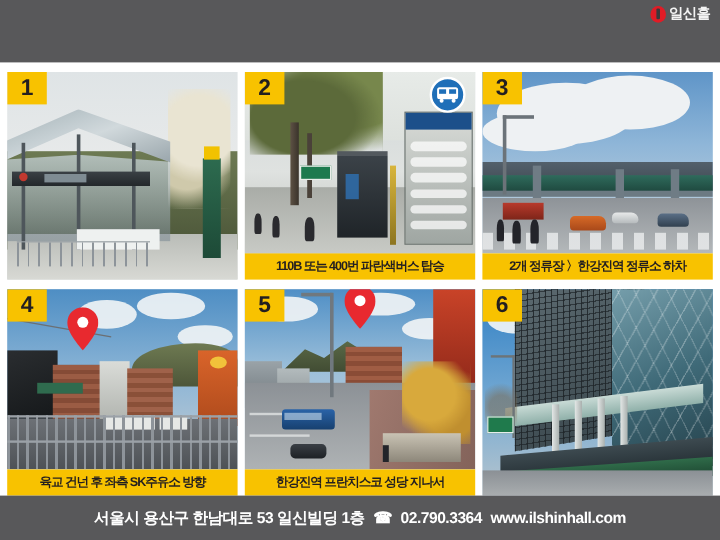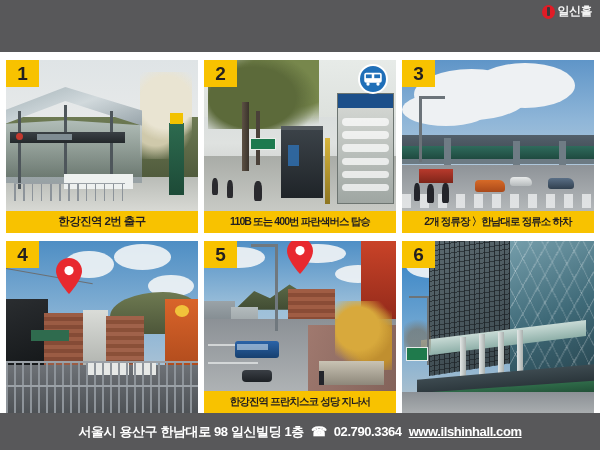--- a/index.html
+++ b/index.html
@@ -305,21 +305,21 @@
 
   
   .footer{
     position:absolute; left:0; bottom:0; width:600px; height:37px;
     background:#58585a;
     display:flex; align-items:center; justify-content:center; gap:7px;
     color:#ffffff; font-size:13px; font-weight:bold; letter-spacing:-0.4px;
     white-space:nowrap;
   }
   .footer .phone-icon{ font-size:13px; }
-  .footer .url{ font-weight:bold;text-decoration:underline; }
+  .footer .url{ font-weight:bold; }
 </style>
 </head>
 <body>
 
 <div class="header">
   <div class="brand">
     <div class="brand-mark"></div>
     <div class="brand-text">일신홀</div>
   </div>
 </div>
@@ -336,21 +336,20 @@
       <div class="ly post" style="left:6%;top:34%;height:52%;"></div>
       <div class="ly post" style="left:30%;top:30%;height:56%;"></div>
       <div class="ly post" style="left:54%;top:34%;height:52%;"></div>
       <div class="ly signbar"></div>
       <div class="ly reddot"></div>
       <div class="ly pylon"></div>
       <div class="ly bright"></div>
       <div class="ly railing"></div>
       <div class="badge">1</div>
     </div>
-    <div class="caption">한강진역 2번 출구</div>
   </div>
 
   <div class="cell">
     <div class="photo p2">
       <div class="ly sky"></div>
       <div class="ly plaza"></div>
       <div class="ly canopyTree"></div>
       <div class="ly trunk"></div>
       <div class="ly trunk2"></div>
       <div class="ly greensign"></div>
@@ -397,21 +396,21 @@
       <div class="ly lamp"></div>
       <div class="ly redbus"></div>
       <div class="ly car orangecar"></div>
       <div class="ly car whitecar"></div>
       <div class="ly car bluecar"></div>
       <div class="ly ped" style="left:6%;bottom:6%;width:6px;height:18px;"></div>
       <div class="ly ped" style="left:13%;bottom:5%;width:7px;height:19px;"></div>
       <div class="ly ped" style="left:21%;bottom:5%;width:7px;height:20px;"></div>
       <div class="badge">3</div>
     </div>
-    <div class="caption tight">2개 정류장 〉한남대로 정류소 하차</div>
+    <div class="caption tight">2개 정류장 〉한강진역 정류소 하차</div>
   </div>
 
   <div class="cell">
     <div class="photo p4">
       <div class="ly cloud" style="left:30%;top:6%;width:26%;height:16%;"></div>
       <div class="ly cloud" style="left:56%;top:2%;width:30%;height:15%;"></div>
       <div class="ly cloud" style="left:74%;top:20%;width:24%;height:13%;"></div>
       <div class="ly hill"></div>
       <div class="ly blackbox"></div>
       <div class="ly brick1"></div>
@@ -425,20 +424,21 @@
       <div class="ly fence"></div>
       <div class="ly wire"></div>
       <div class="pin" style="left:26%;top:10%;">
         <svg viewBox="0 0 26 36">
           <path d="M13 0C5.8 0 0 5.8 0 13c0 9 13 23 13 23s13-14 13-23C26 5.8 20.2 0 13 0z" fill="#e8292f"></path>
           <circle cx="13" cy="12.6" r="4.6" fill="#ffffff"></circle>
         </svg>
       </div>
       <div class="badge">4</div>
     </div>
+    <div class="caption tight">육교 건넌 후 좌측 SK주유소 방향</div>
   </div>
 
   <div class="cell">
     <div class="photo p5">
       <div class="ly cloud" style="left:4%;top:4%;width:28%;height:14%;"></div>
       <div class="ly cloud" style="left:44%;top:2%;width:30%;height:13%;"></div>
       <div class="ly cloud" style="left:68%;top:16%;width:24%;height:12%;"></div>
       <div class="ly mtn"></div>
       <div class="ly bld bl1"></div>
       <div class="ly bld bl2"></div>
@@ -482,17 +482,17 @@
       <div class="ly bare"></div>
       <div class="ly lamp"></div>
       <div class="ly gsign"></div>
       <div class="badge">6</div>
     </div>
   </div>
 
 </div>
 
 <div class="footer">
-  <span>서울시 용산구 한남대로 98 일신빌딩 1층</span>
+  <span>서울시 용산구 한남대로 53 일신빌딩 1층</span>
   <span class="phone-icon">☎</span>
   <span>02.790.3364</span>
   <span class="url">www.ilshinhall.com</span>
 </div>
 
 </body></html>

